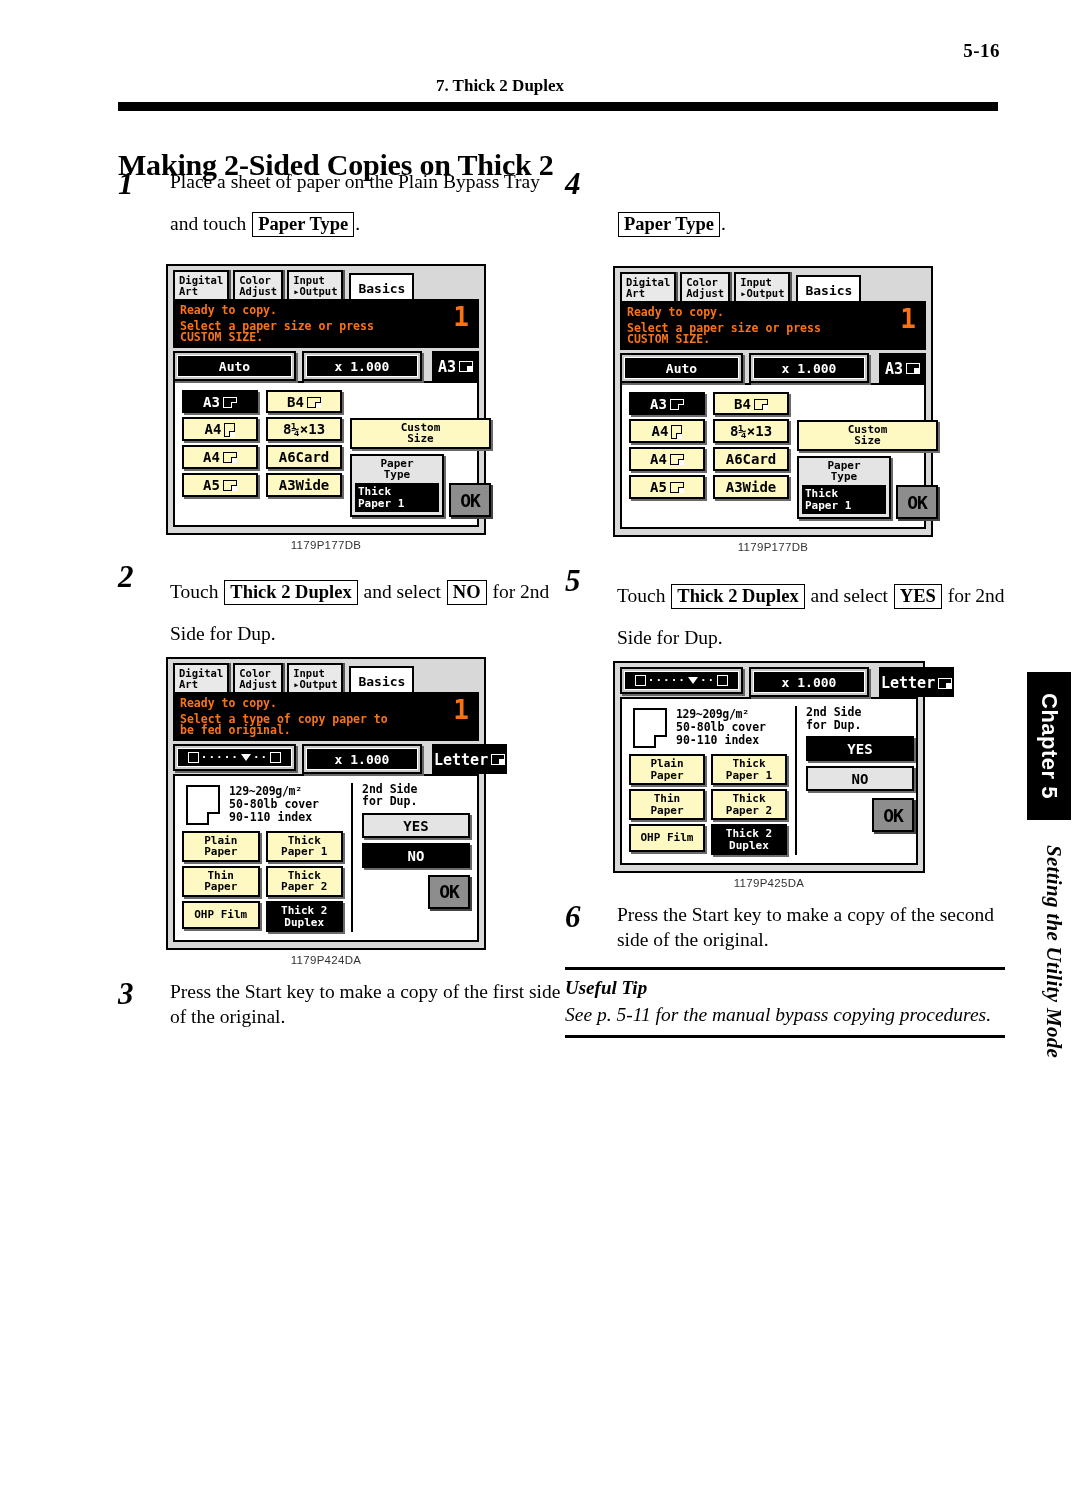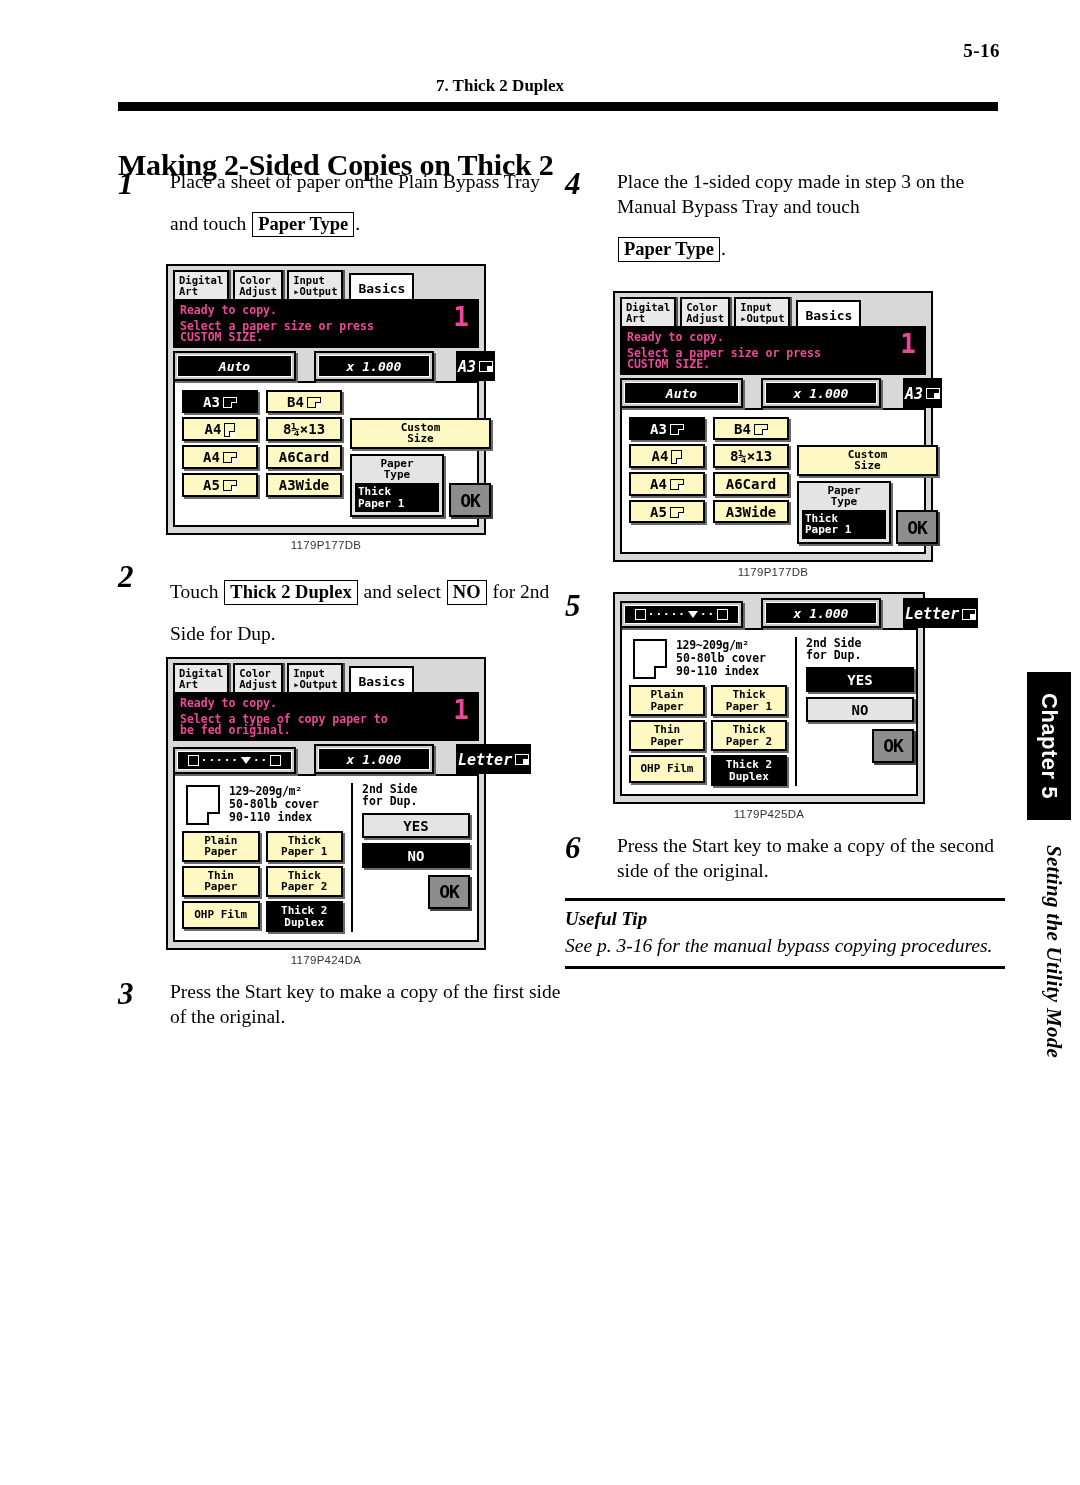--- a/index.html
+++ b/index.html
@@ -42,30 +42,30 @@
   .tabrow{display:flex;align-items:flex-end;gap:4px;}
   .tab{background:#e9e9e9;border:2px solid #000;border-bottom:none;
        font-size:10.5px;font-weight:bold;line-height:1.02;
        padding:3px 4px 2px 4px;box-shadow:2px 0 0 #555;}
   .tab span{display:block;white-space:nowrap;}
   .tab-basics{background:#fff;border:2px solid #000;border-bottom:none;
               font-size:13px;font-weight:bold;padding:6px 7px 3px 7px;
               box-shadow:none;margin-left:2px;}
 
   
-  .status{background:#000;color:#ec4899;border:2px solid #000;
+  .status{background:#000;color:#f97316;border:2px solid #000;
           padding:3px 5px 2px 5px;position:relative;min-height:34px;}
   .status-l1{font-size:11.5px;font-weight:bold;line-height:1.15;}
   .status-l2{font-size:11.5px;font-weight:bold;line-height:1.0;margin-top:4px;}
   .status-l3{font-size:11.5px;font-weight:bold;line-height:1.0;}
   .status-cnt{position:absolute;right:8px;top:3px;font-size:26px;
               font-weight:bold;line-height:1;}
 
   
-  .ctlrow{display:flex;gap:18px;margin-top:3px;align-items:flex-end;font-style:italic;}
+  .ctlrow{display:flex;gap:6px;margin-top:3px;align-items:flex-start;}
   .ctl{flex:0 0 auto;background:#c9c9c9;border:2px solid #000;
        box-shadow:2px 2px 0 #666;padding:2px;}
   .ctl-inner{background:#000;color:#fff;border:1.5px solid #fff;
              font-size:13px;font-weight:bold;text-align:center;
              padding:3px 0 2px 0;}
   .ctl-auto{width:115px;}
   .ctl-zoom{width:112px;}
   .ctl-size{flex:1 1 auto;background:#000;color:#fff;border:2px solid #000;
             font-size:15px;font-weight:bold;text-align:center;
             padding:5px 0 3px 0;display:flex;align-items:center;
@@ -387,21 +387,21 @@
   <div class="step" style="margin-top:14px;">
     <div class="step-num">3</div>
     <div class="step-body">Press the Start key to make a copy of the first side of the original.</div>
   </div>
 </div>
 
 <div class="col col-right">
 
   <div class="step">
     <div class="step-num">4</div>
-    <div class="step-body"><span>Place the 1-sided copy made in step 3 on the Manual Bypass Tray and touch </span><br><span class="kbd">Paper Type</span><span>.</span></div>
+    <div class="step-body"><br><span class="kbd">Paper Type</span><span>.</span></div>
   </div>
 
   <div class="lcd-wrap" style="margin:12px 0 0 48px;width:320px;">
     <div class="lcd">
 
       <div class="tabrow">
         <div class="tab">
           <span>Digital</span>
           <span>Art</span>
         </div>
@@ -491,20 +491,21 @@
             <div class="okbtn">OK</div>
           </div>
         </div>
       </div>
     </div>
     <div class="figcode">1179P177DB</div>
   </div>
 
   <div class="step" style="margin-top:14px;">
     <div class="step-num">5</div>
+    <div class="step-body"><span>Touch </span><span class="kbd">Thick 2 Duplex</span><span> and select </span><span class="kbd">YES</span><span> for 2nd Side for Dup.</span></div>
   </div>
 
   <div class="lcd-wrap" style="margin:10px 0 0 48px;width:312px;">
     <div class="lcd">
       <div class="ctlrow" style="margin-top:0;">
         <div class="ctl ctl-auto">
           <div class="ctl-inner" style="padding:2px 0;">
             <span class="mfeed">
               <span class="sq"></span>
                 <span class="dots">·····</span>
@@ -592,21 +593,21 @@
   </div>
 
   <div class="step" style="margin-top:14px;">
     <div class="step-num">6</div>
     <div class="step-body">Press the Start key to make a copy of the second side of the original.</div>
   </div>
 
   <div class="tip">
     <div class="tip-rule"></div>
     <div class="tip-head">Useful Tip</div>
-    <div class="tip-text">See p. 3-16 for the manual bypass copying procedures.</div>
+    <div class="tip-text">See p. 5-11 for the manual bypass copying procedures.</div>
     <div class="tip-rule"></div>
   </div>
 </div>
 
 <div class="chaptab">
   <span>Chapter 5</span>
 </div>
 <div class="sidemode">
   <span>Setting the Utility Mode</span>
 </div>

